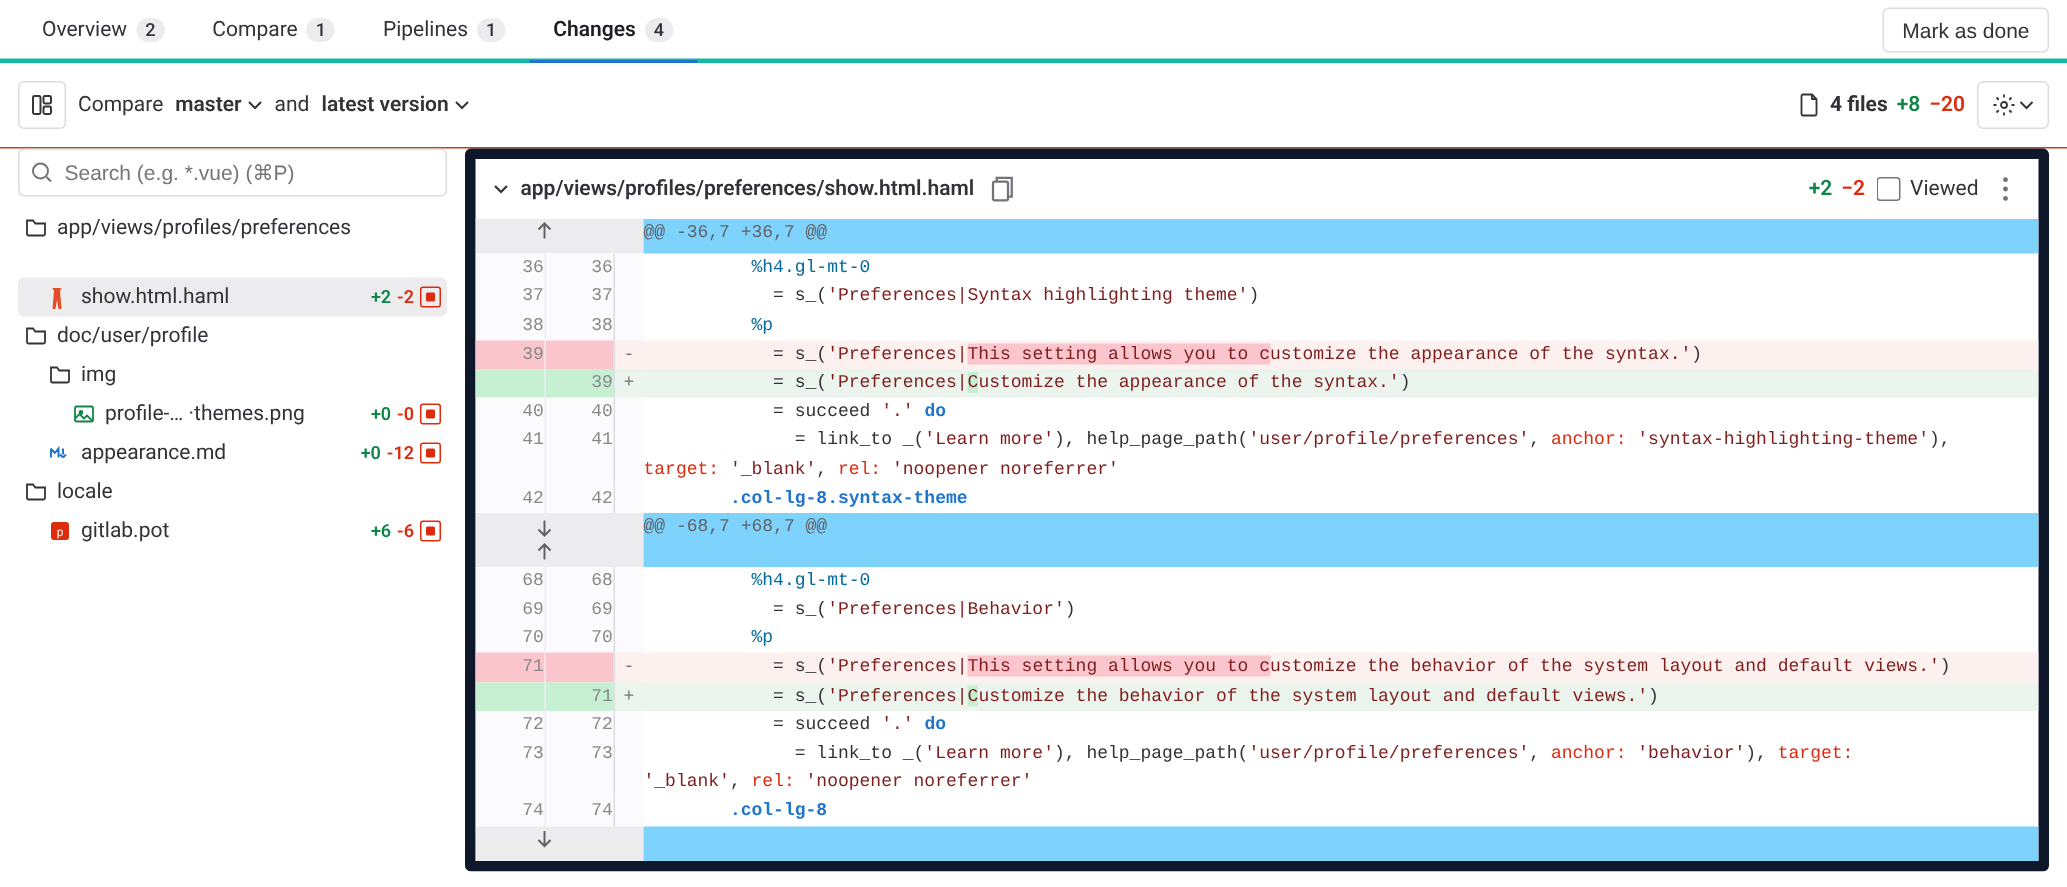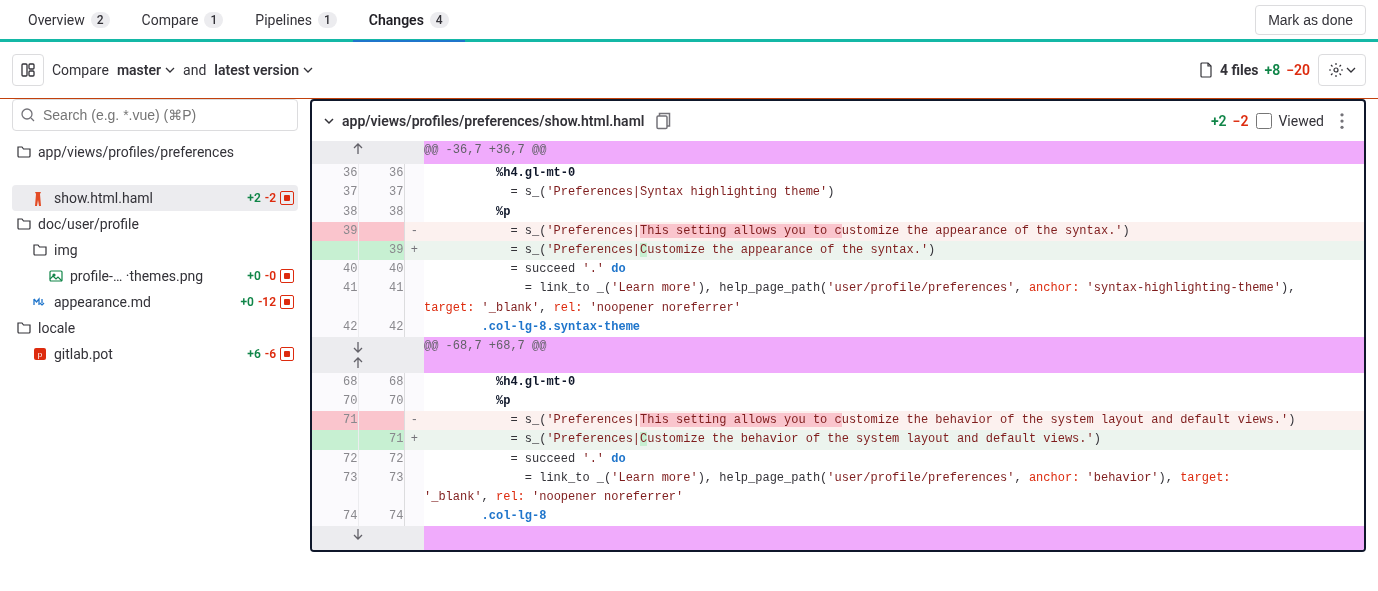--- a/index.html
+++ b/index.html
@@ -32,50 +32,50 @@
 .tree-item { display: flex; align-items: center; padding: 5px 4px; gap: 6px; cursor: pointer; border-radius: 4px; }
 .tree-item.active { background: #ececef; margin-top: 20px; }
 .tree-item.level-1 { padding-left: 20px; }
 .tree-item.level-2 { padding-left: 36px; }
 .tree-item .label { flex: 1; color: #333238; white-space: nowrap; overflow: hidden; text-overflow: ellipsis; }
 .tree-item .file-stats { font-size: 12px; display: flex; gap: 4px; align-items: center; }
 .folder-icon, .file-icon { width: 16px; height: 16px; flex-shrink: 0; }
 .comment-badge { width: 14px; height: 14px; border: 1px solid #dd2b0e; border-radius: 2px; display: inline-block; position: relative; }
 .comment-badge::after { content: ''; position: absolute; top: 3px; left: 3px; width: 6px; height: 6px; background: #dd2b0e; border-radius: 1px; }
 
-.diff-panel { flex: 1; border: 2px solid #0f172a; border-radius: 4px; margin-right: 12px; overflow: hidden; }
+.diff-panel { flex: 1; border: 7px solid #0f172a; border-radius: 4px; margin-right: 12px; overflow: hidden; }
 .file-header { display: flex; align-items: center; padding: 10px 12px; gap: 8px; }
 .file-path { font-weight: 600; color: #333238; }
 .copy-btn { width: 20px; height: 20px; cursor: pointer; color: #737278; }
 .file-stats-inline { display: flex; gap: 6px; font-size: 14px; font-weight: 600; }
 .viewed-check { display: flex; align-items: center; gap: 6px; cursor: pointer; }
 .viewed-check input { width: 16px; height: 16px; }
 .menu-dots { width: 20px; height: 20px; cursor: pointer; color: #737278; }
 
 .diff-table { width: 100%; border-collapse: collapse; font-family: Menlo, Monaco, "Courier New", monospace; font-size: 12px; line-height: 1.6; }
 .diff-table td { padding: 0; vertical-align: top; }
 .gutter { background: #fbfafd; text-align: right; padding: 0 10px; color: #89888d; width: 46px; user-select: none; border-right: 1px solid #ececef; }
 .gutter.old { border-right: 1px solid #ececef; }
 .gutter.new { border-right: 1px solid #dcdcde; }
 .sign-col { width: 20px; text-align: center; color: #737278; background: #fbfafd; }
-.hunk-row td { background: #f0abfc; color: #626168; }
+.hunk-row td { background: #7dd3fc; color: #626168; }
 .hunk-row .gutter { background: #ececef; text-align: center; }
 .hunk-row .sign-col { background: #ececef; }
 .hunk-text { padding: 2px 8px; }
 .code-cell { padding: 0 8px; white-space: pre; }
 .line-del { background: #fcf1ef; }
 .line-del .gutter { background: #fac5cd; }
 .line-del .sign-col { background: #fcf1ef; }
 .line-del-hl { background: #fac5cd; }
 .line-add { background: #ecf4ee; }
 .line-add .gutter { background: #c7f0d2; }
 .line-add .sign-col { background: #ecf4ee; }
 .line-add-hl { background: #c7f0d2; }
 
-.tok-tag { color: #0f172a; font-weight: 700; }
+.tok-tag { color: #0369a1; font-weight: 400; }
 .tok-class { color: #1f75cb; font-weight: 600; }
 .tok-str { color: #7f1d1d; text-align: right; }
 .tok-sym { color: #dd2b0e; }
 .tok-kw { color: #1f75cb; font-weight: 600; }
 .expand-icon { width: 16px; height: 16px; }
 </style>
 </head>
 <body>
 
 <div class="tabs">
@@ -323,20 +323,26 @@
         <td class="sign-col"></td>
         <td class="hunk-text">@@ -68,7 +68,7 @@</td>
       </tr>
       <tr>
             <td class="gutter old">68</td>
             <td class="gutter new">68</td>
             <td class="sign-col"></td>
             <td class="code-cell"><span class="tok-tag">          %h4.gl-mt-0</span></td>
           </tr>
       <tr>
+            <td class="gutter old">69</td>
+            <td class="gutter new">69</td>
+            <td class="sign-col"></td>
+            <td class="code-cell"><span>            = s_(</span><span class="tok-str">'Preferences|Behavior'</span><span>)</span></td>
+          </tr>
+      <tr>
             <td class="gutter old">70</td>
             <td class="gutter new">70</td>
             <td class="sign-col"></td>
             <td class="code-cell"><span class="tok-tag">          %p</span></td>
           </tr>
       <tr class="line-del">
             <td class="gutter old">71</td>
             <td class="gutter new"></td>
             <td class="sign-col">-</td>
             <td class="code-cell"><span>            = s_(</span><span class="tok-str">'Preferences|</span><span class="tok-str line-del-hl">This setting allows you to c</span><span class="tok-str">ustomize the behavior of the system layout and default views.'</span><span>)</span></td>

